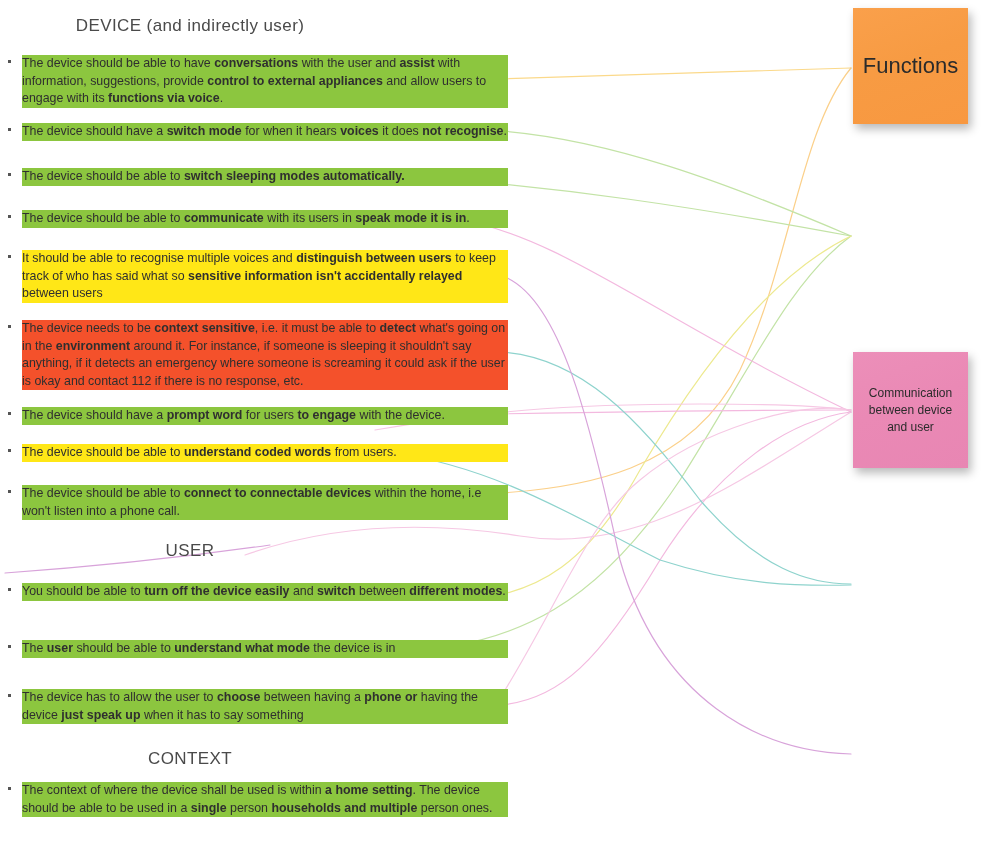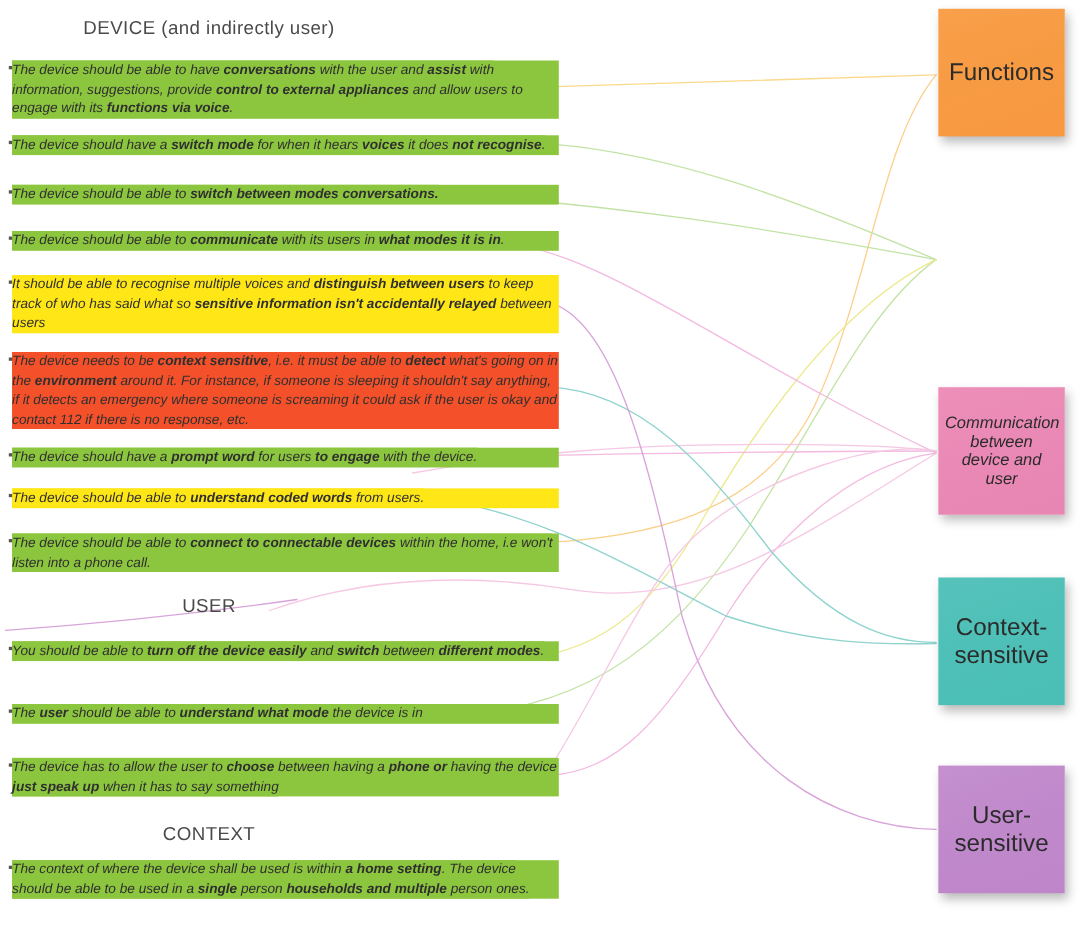--- a/index.html
+++ b/index.html
@@ -38,23 +38,22 @@
     line-height:17.6px;
   }
   .bullet .dot{
     position:absolute;
     left:0px; top:5px;
     width:3px;height:3px;
     background:#555;
   }
   .bullet .txt{
     display:block;
-    margin-left:3px;
+    margin-left:14px;
     color:#2f2f2f;
-    font-style:italic;
   }
   .bullet .txt > span{
     
     box-decoration-break:clone;
     -webkit-box-decoration-break:clone;
     padding:1px 0 2px 0;
   }
   .hl-green  span, span.hl-green  {background:#8CC63F;}
   .hl-yellow span, span.hl-yellow {background:#FFE717;}
   .hl-red    span, span.hl-red    {background:#F4512B;}
@@ -66,21 +65,21 @@
     width:115px;height:116px;
     box-shadow:3px 5px 9px rgba(0,0,0,.28);
     display:flex;align-items:center;justify-content:center;
     text-align:center;
     color:#2b2b2b;
     box-sizing:border-box;
     padding:4px 6px;
   }
   .note .note-label{display:block;width:100%;}
   .note.big .note-label{font-size:22px;line-height:26px;font-weight:400;}
-  .note.small .note-label{font-size:15px;line-height:17px;font-style:italic;}
+  .note.small .note-label{font-size:12px;line-height:17px;}
 
   .note-functions{background:linear-gradient(160deg,#FAA04B 0%,#F79B43 45%,#F89840 100%);}
   .note-modes    {background:linear-gradient(160deg,#CBDB49 0%,#C7D845 45%,#C5D642 100%);}
   .note-comm     {background:linear-gradient(160deg,#EC8FB9 0%,#EA89B5 45%,#E886B3 100%);}
   .note-context  {background:linear-gradient(160deg,#56C3BB 0%,#4EC0B7 45%,#4BBEB5 100%);}
   .note-user     {background:linear-gradient(160deg,#C490CE 0%,#C089CB 45%,#BE86C9 100%);}
 </style>
 </head>
 <body>
 
@@ -148,26 +147,26 @@
       <span class="txt"><span>The device should be able to have <b>conversations</b> with the user and <b>assist</b> with information, suggestions, provide <b>control to external appliances</b> and allow users to engage with its <b>functions via voice</b>.</span></span>
     </div>
 
     <div class="bullet hl-green" style="top:123px;">
       <span class="dot"></span>
       <span class="txt"><span>The device should have a <b>switch mode</b> for when it hears <b>voices</b> it does <b>not recognise</b>.</span></span>
     </div>
 
     <div class="bullet hl-green" style="top:168px;">
       <span class="dot"></span>
-      <span class="txt"><span>The device should be able to <b>switch between modes conversations.</b></span></span>
+      <span class="txt"><span>The device should be able to <b>switch sleeping modes automatically.</b></span></span>
     </div>
 
     <div class="bullet hl-green" style="top:210px;">
       <span class="dot"></span>
-      <span class="txt"><span>The device should be able to <b>communicate</b> with its users in <b>what modes it is in</b>.</span></span>
+      <span class="txt"><span>The device should be able to <b>communicate</b> with its users in <b>speak mode it is in</b>.</span></span>
     </div>
 
     <div class="bullet hl-yellow" style="top:250px;">
       <span class="dot"></span>
       <span class="txt"><span>It should be able to recognise multiple voices and <b>distinguish between users</b> to keep track of who has said what so <b>sensitive information isn't accidentally relayed</b> between users</span></span>
     </div>
 
     <div class="bullet hl-red" style="top:320px;">
       <span class="dot"></span>
       <span class="txt"><span>The device needs to be <b>context sensitive</b>, i.e. it must be able to <b>detect</b> what's going on in the <b>environment</b> around it. For instance, if someone is sleeping it shouldn't say anything, if it detects an emergency where someone is screaming it could ask if the user is okay and contact 112 if there is no response, etc.</span></span>
@@ -216,21 +215,15 @@
 
   <div class="note big note-functions" style="left:853px;top:8px;">
     <span class="note-label">Functions</span>
   </div>
 
 
   <div class="note small note-comm" style="left:853px;top:352px;">
     <span class="note-label">Communication between device and user</span>
   </div>
 
-  <div class="note big note-context" style="left:853px;top:525px;">
-    <span class="note-label">Context-sensitive</span>
-  </div>
-
-  <div class="note big note-user" style="left:853px;top:696px;">
-    <span class="note-label">User-sensitive</span>
-  </div>
+
 
 </div>
 
 </body></html>

